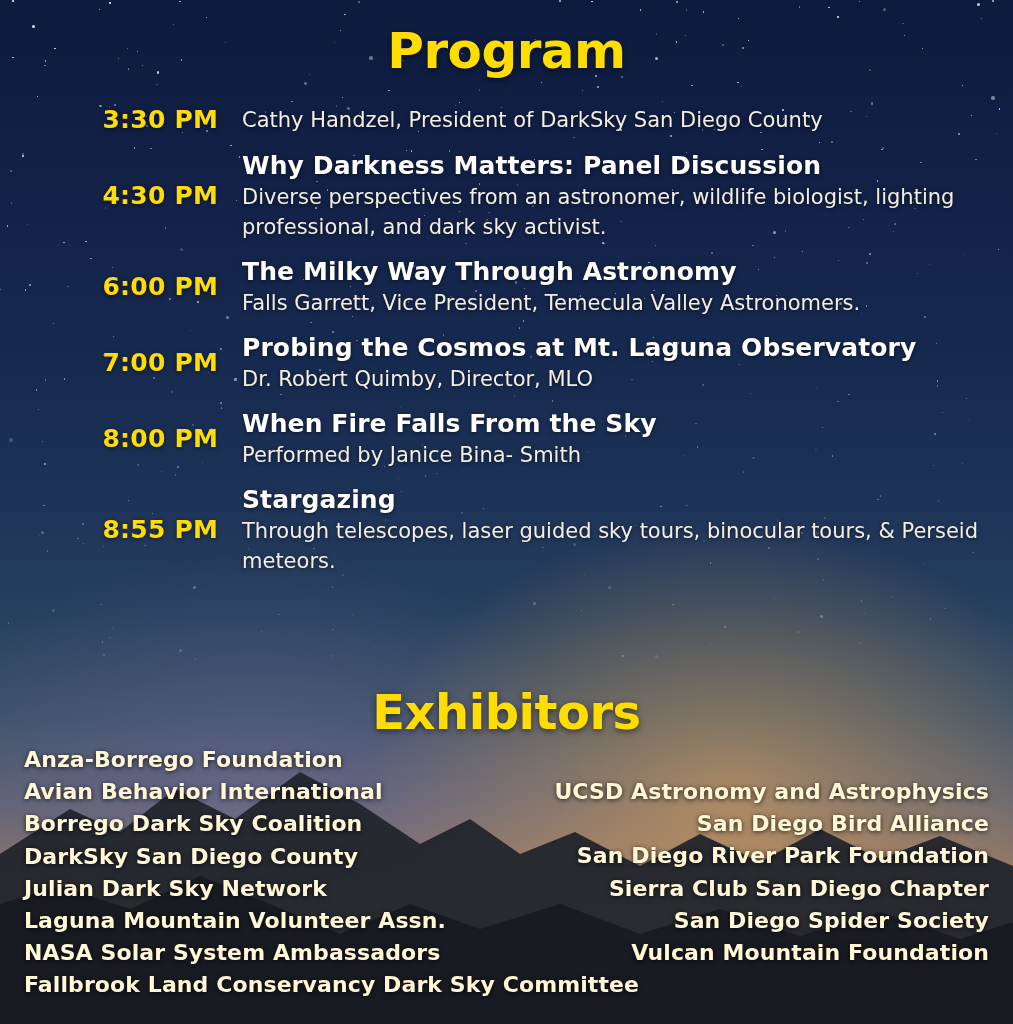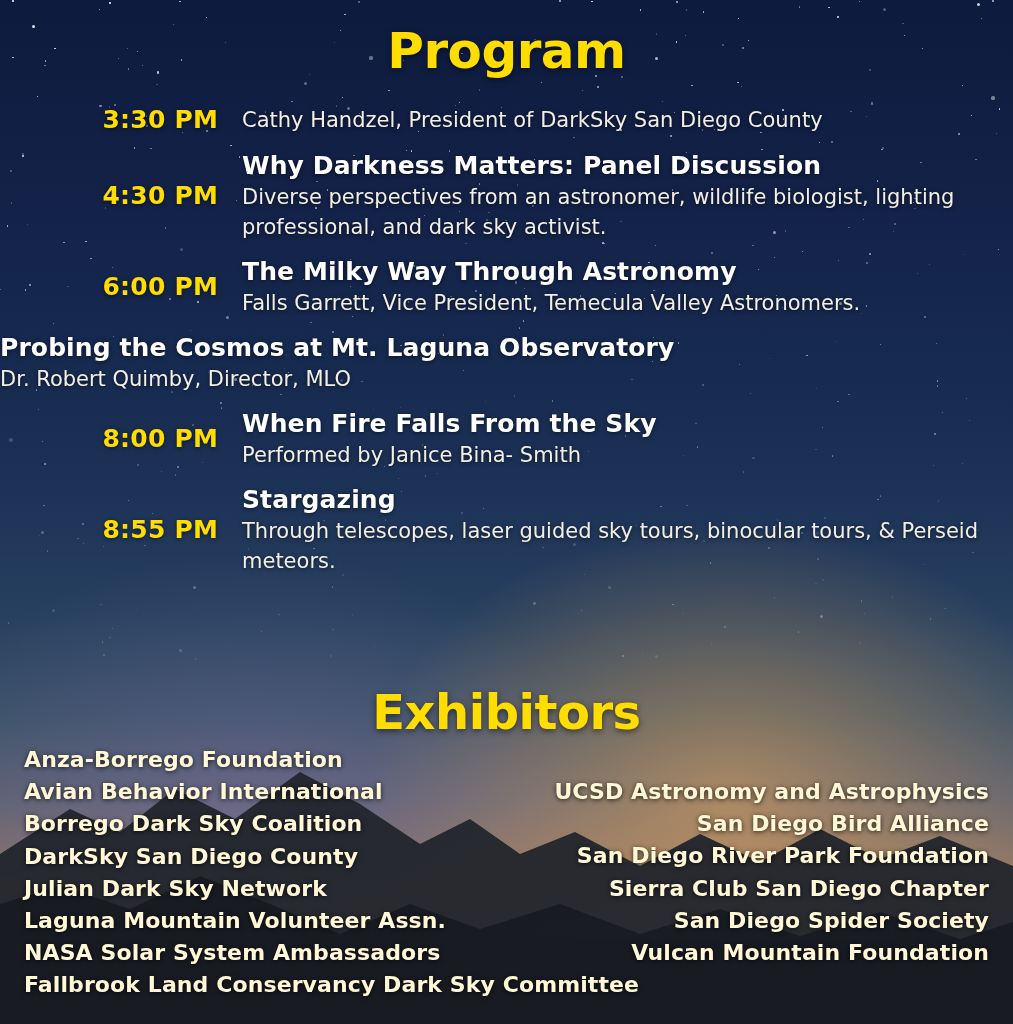--- a/index.html
+++ b/index.html
@@ -627,20 +627,21 @@
 
       <div class="prog-row">
         <div class="prog-time">6:00 PM</div>
         <div class="prog-body">
           <div class="prog-title">The Milky Way Through Astronomy</div>
           <div class="prog-desc">Falls Garrett, Vice President, Temecula Valley Astronomers.</div>
         </div>
       </div>
 
       <div class="prog-row">
+        <div class="prog-time">7:00 PM</div>
         <div class="prog-body">
           <div class="prog-title">Probing the Cosmos at Mt. Laguna Observatory</div>
           <div class="prog-desc">Dr. Robert Quimby, Director, MLO</div>
         </div>
       </div>
 
       <div class="prog-row">
         <div class="prog-time">8:00 PM</div>
         <div class="prog-body">
           <div class="prog-title">When Fire Falls From the Sky</div>

